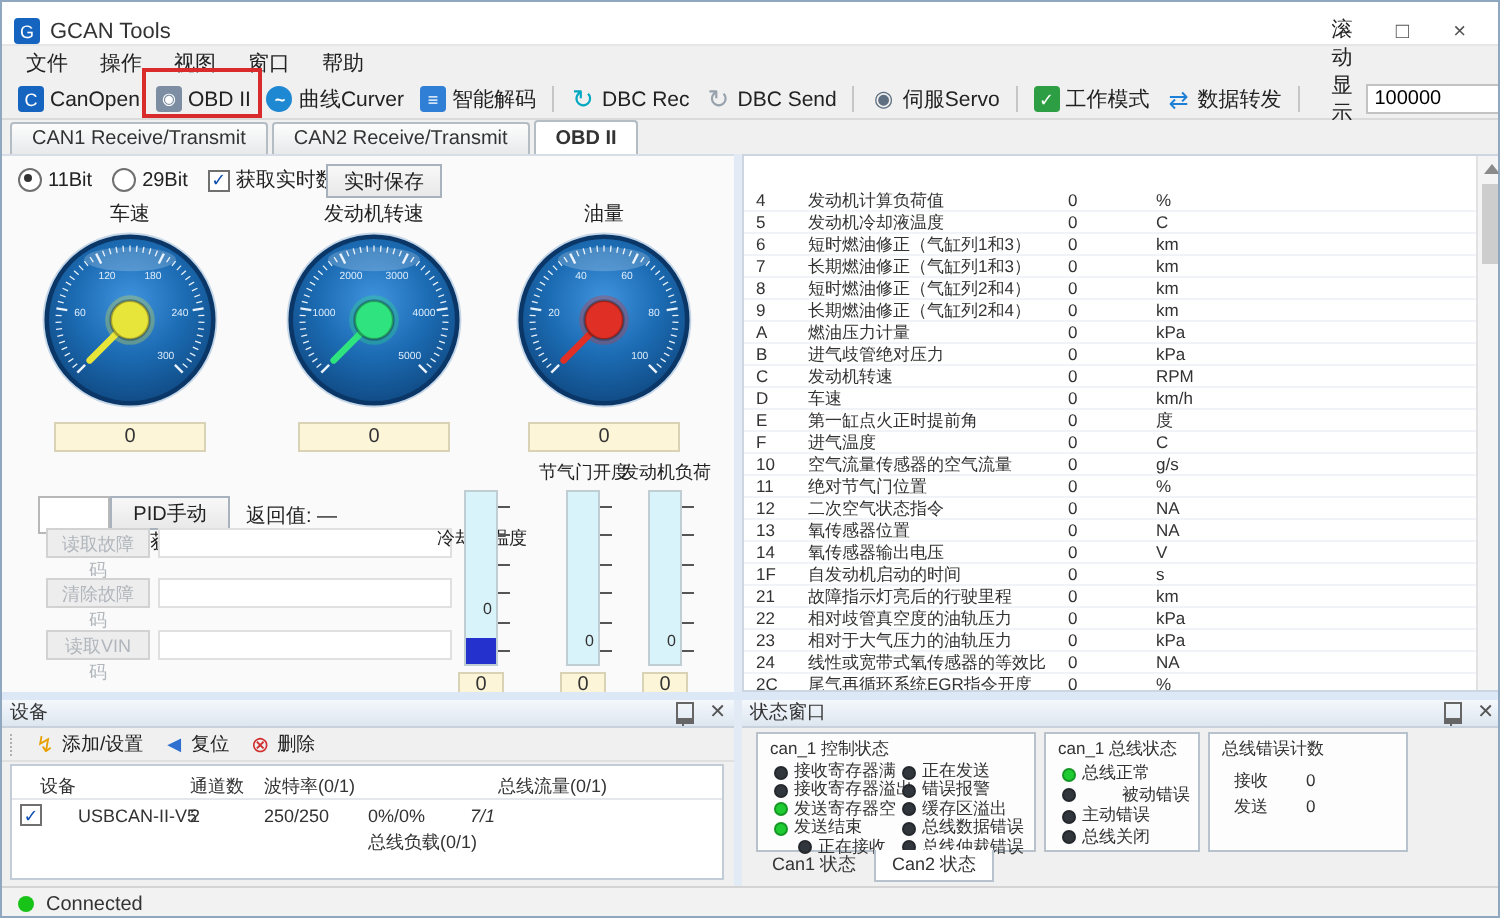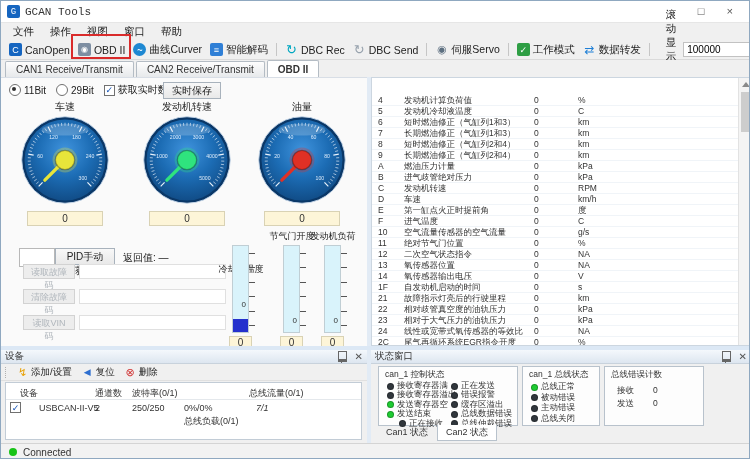--- a/index.html
+++ b/index.html
@@ -1,18 +1,18 @@
 <!DOCTYPE html>
 <html><head>
 <meta charset="utf-8">
 <style>
   html,body{margin:0;padding:0;background:#cfd6dd;font-family:"Liberation Sans",sans-serif;}
   #win{position:relative;width:750px;height:459px;background:#f0f0f0;border:1px solid #8fa8c0;box-sizing:border-box;overflow:hidden;color:#222;}
   
-  .titlebar{position:absolute;left:0;top:0;right:0;height:22px;background:#ffffff;display:flex;align-items:center;padding:0 6px;border-bottom:1px solid #e6e6e6;box-sizing:border-box;font-family:Liberation Mono, monospace;}
+  .titlebar{position:absolute;left:0;top:0;right:0;height:22px;background:#ffffff;display:flex;align-items:flex-end;padding:0 6px;border-bottom:1px solid #e6e6e6;box-sizing:border-box;}
   .appicon{width:13px;height:13px;background:#1565c0;border-radius:2px;color:#fff;font-size:9px;display:flex;align-items:center;justify-content:center;margin-right:5px;flex:none;}
   .appicon::before{content:"G";}
   .title{font-size:11px;color:#333;}
   .winbtns{margin-left:auto;display:flex;gap:22px;padding-right:10px;color:#555;font-size:11px;}
   .winbtn{cursor:default;}
   
   .menubar{position:absolute;top:22px;left:0;right:0;height:17px;background:#f0f0f0;display:flex;align-items:center;padding-left:4px;}
   .menu-item{padding:1px 8px;font-size:10.5px;color:#222;}
   
   .toolbar{position:absolute;top:39px;left:0;right:0;height:20px;background:#f0f0f0;border-bottom:1px solid #dadada;display:flex;align-items:center;padding-left:4px;box-sizing:border-box;}
@@ -673,21 +673,21 @@
           <span style="left: 178px; margin-top: 28px;">总线负载(0/1)</span>
           <span style="left: 243px;">总线流量(0/1)</span>
         </div>
       <div id="devrows">
           <div class="devrow">
             <span class="check on devcheck"></span>
             <span style="left: 14px; margin-left: 19px;">USBCAN-II-V5</span>
             <span style="left: 89px;">2</span>
             <span style="left: 126px;">250/250</span>
             <span style="left: 178px;">0%/0%</span>
-            <span style="left: 250px; font-style: italic;">7/1</span>
+            <span style="left: 229px; font-style: italic;">7/1</span>
           </div>
         </div>
     </div>
   </div>
 
   <div class="panel" id="stpanel">
     <div class="phead">
       <span>状态窗口</span>
       <span class="sp"></span>
       <span class="pin"></span>
@@ -736,21 +736,21 @@
             <span class="led off"></span>
             <span>总线仲裁错误</span>
           </div>
         </div>
         <div class="gbox" style="left: 151px; width: 78px;">
           <span class="gtitle">can_1 总线状态</span>
           <div class="led-item" style="left: 8px; top: 14px;">
             <span class="led on"></span>
             <span>总线正常</span>
           </div>
-          <div class="led-item" style="left: 8px; top: 24.5px;">
+          <div class="led-item" style="left: 8px; top: 24.5px; gap: 20px;">
             <span class="led off"></span>
             <span>被动错误</span>
           </div>
           <div class="led-item" style="left: 8px; top: 35px;">
             <span class="led off"></span>
             <span>主动错误</span>
           </div>
           <div class="led-item" style="left: 8px; top: 45.5px;">
             <span class="led off"></span>
             <span>总线关闭</span>

